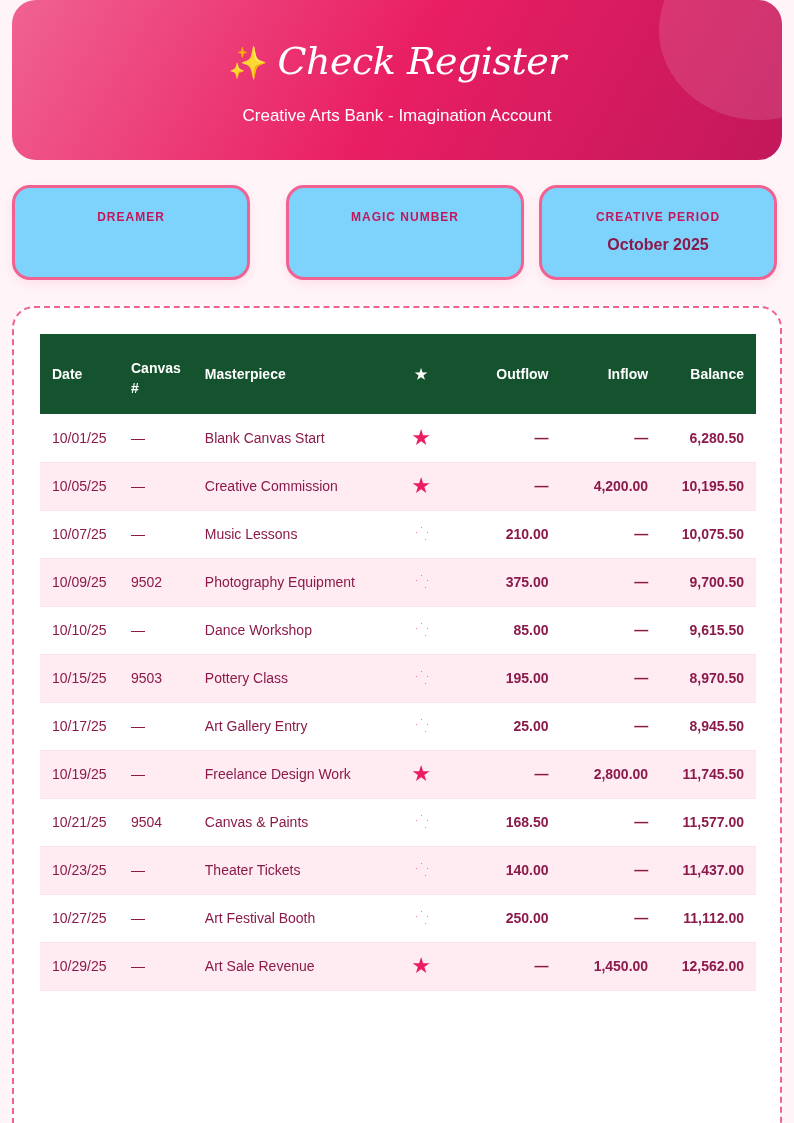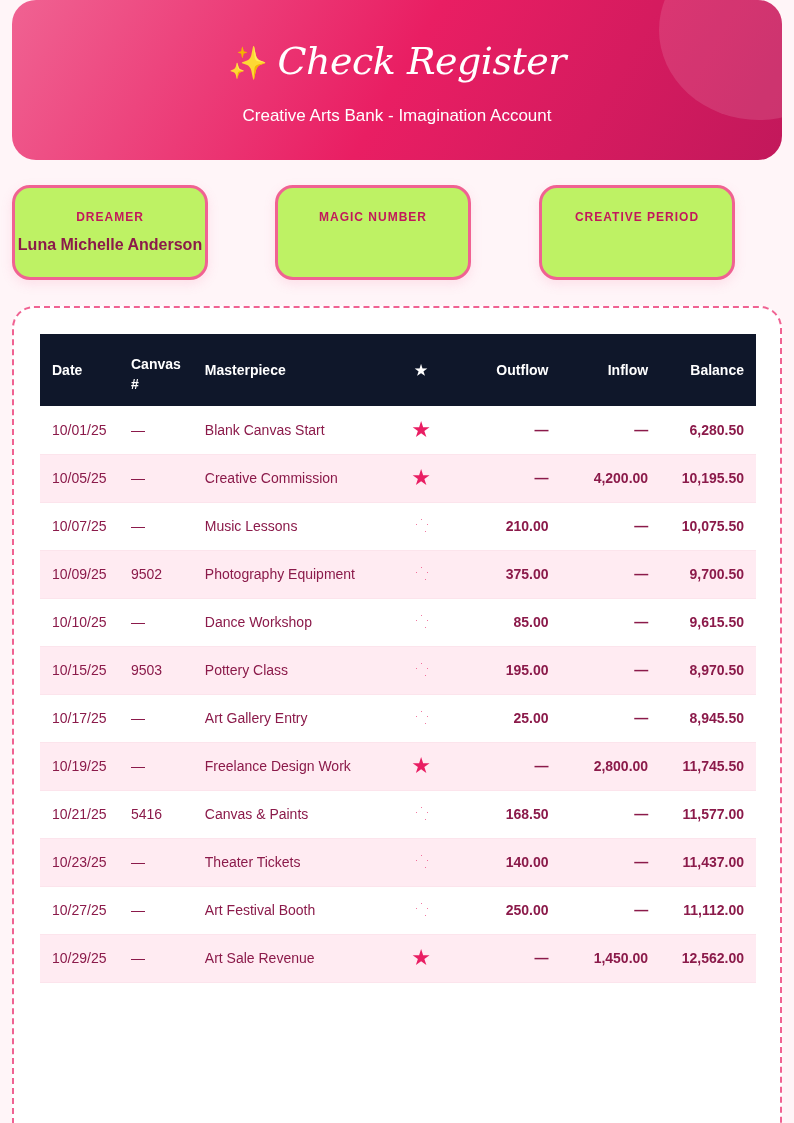--- a/index.html
+++ b/index.html
@@ -47,22 +47,22 @@
       color: #fff;
     }
     .cards {
       position: absolute;
       left: 12px; top: 185px;
       width: 770px; height: 95px;
     }
     .card {
       position: absolute;
       top: 0;
-      width: 196px; height: 95px;
-      background: #bef264;
+      width: 238px; height: 95px;
+      background: #7dd3fc;
       border: 3px solid #f06292;
       border-radius: 18px;
       box-shadow: 0 4px 12px rgba(240,98,146,0.15);
       text-align: center;
     }
     .card .label {
       margin-top: 22px;
       font-size: 12px;
       font-weight: bold;
       color: #c2185b;
@@ -83,23 +83,23 @@
       border-radius: 22px;
     }
     table {
       position: absolute;
       left: 26px; top: 26px;
       width: 716px;
       border-collapse: collapse;
       font-size: 14px;
     }
     thead tr {
-      background: #0f172a;
-      color: #fff;
-      height: 72px;
+      background: #14532d;
+      color: #fff;
+      height: 80px;
     }
     th {
       font-weight: bold;
       font-size: 14px;
       text-align: left;
       padding: 0 12px;
       vertical-align: middle;
       line-height: 20px;
     }
     th.num, td.num { text-align: right; }
@@ -132,27 +132,27 @@
   <div class="deco"></div>
   <div class="title">
     <span class="sparkle">✨</span><span>Check Register</span>
   </div>
   <div class="subtitle">Creative Arts Bank - Imagination Account</div>
 </div>
 
 <div class="cards">
   <div class="card" style="left:0">
     <div class="label">DREAMER</div>
-    <div class="value">Luna Michelle Anderson</div>
-  </div>
-  <div class="card" style="left:263px">
+  </div>
+  <div class="card" style="left:274px">
     <div class="label">MAGIC NUMBER</div>
   </div>
   <div class="card" style="left:527px">
     <div class="label">CREATIVE PERIOD</div>
+    <div class="value">October 2025</div>
   </div>
 </div>
 
 <div class="register">
   <table>
     <colgroup>
       <col style="width:79px">
       <col style="width:71px">
       <col style="width:190px">
       <col style="width:80px">
@@ -239,21 +239,21 @@
           <td>10/19/25</td>
           <td>—</td>
           <td>Freelance Design Work</td>
           <td class="star"><span class="star-on">★</span></td>
           <td class="num">—</td>
           <td class="num">2,800.00</td>
           <td class="num">11,745.50</td>
         </tr>
         <tr>
           <td>10/21/25</td>
-          <td>5416</td>
+          <td>9504</td>
           <td>Canvas &amp; Paints</td>
           <td class="star"><span class="star-off"><i style="left:4px;top:7px"></i><i style="left:9px;top:2px"></i><i style="left:15px;top:7px"></i><i style="left:13px;top:14px"></i></span></td>
           <td class="num">168.50</td>
           <td class="num">—</td>
           <td class="num">11,577.00</td>
         </tr>
         <tr>
           <td>10/23/25</td>
           <td>—</td>
           <td>Theater Tickets</td>

